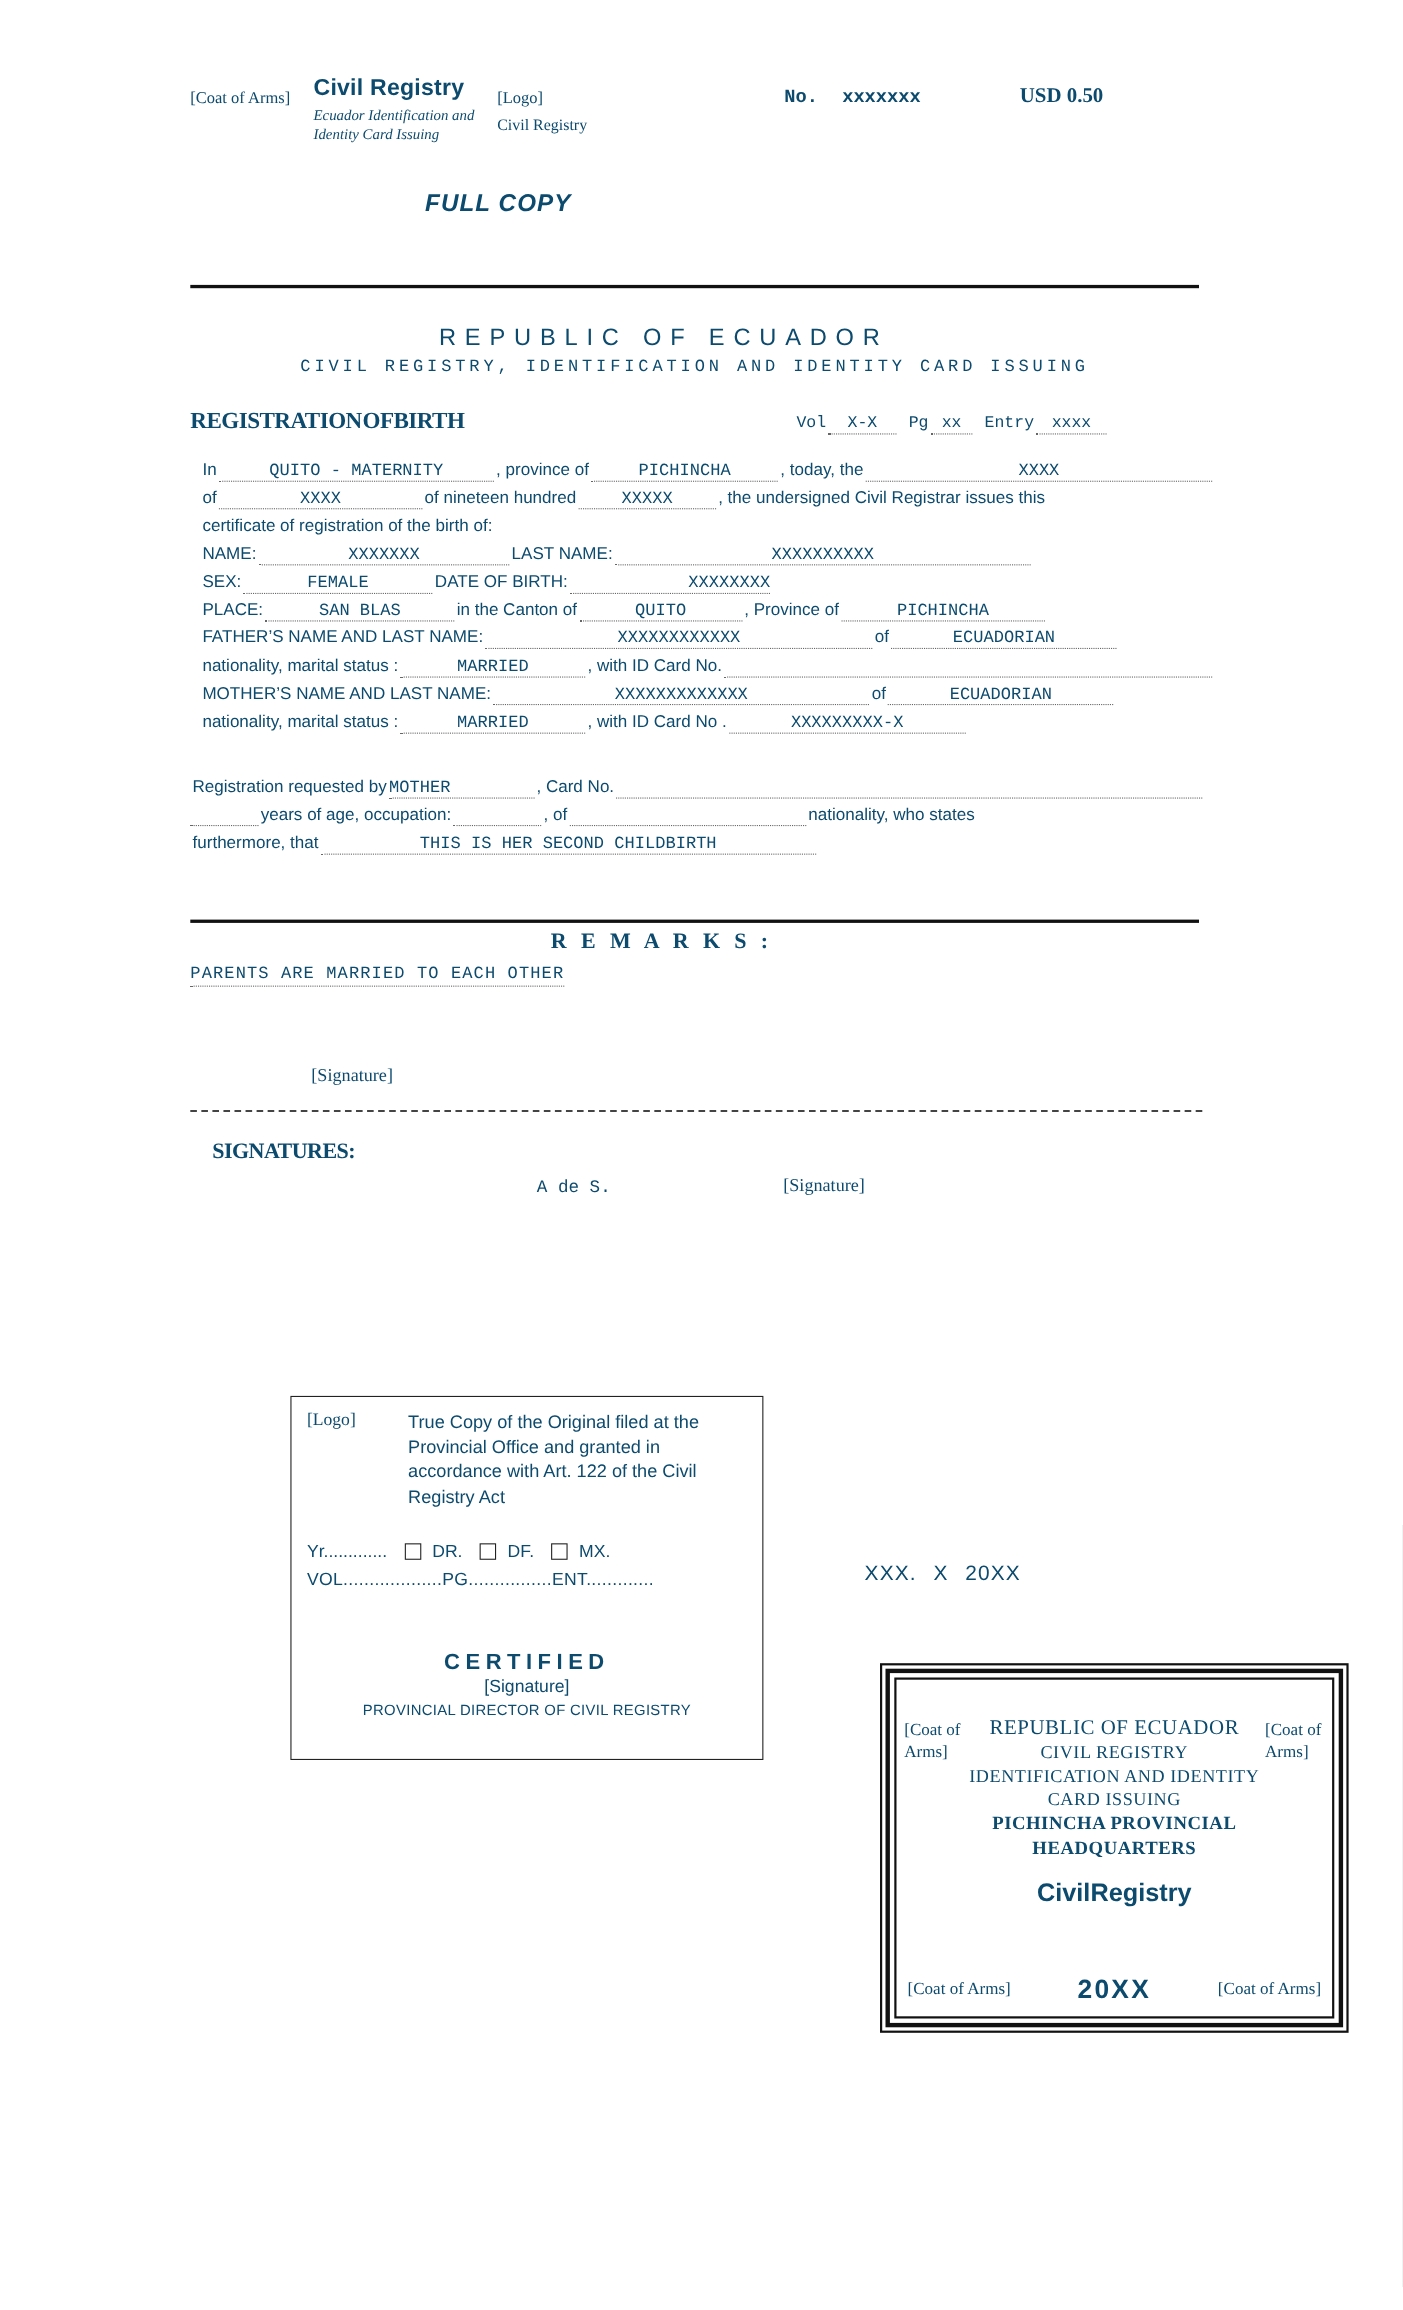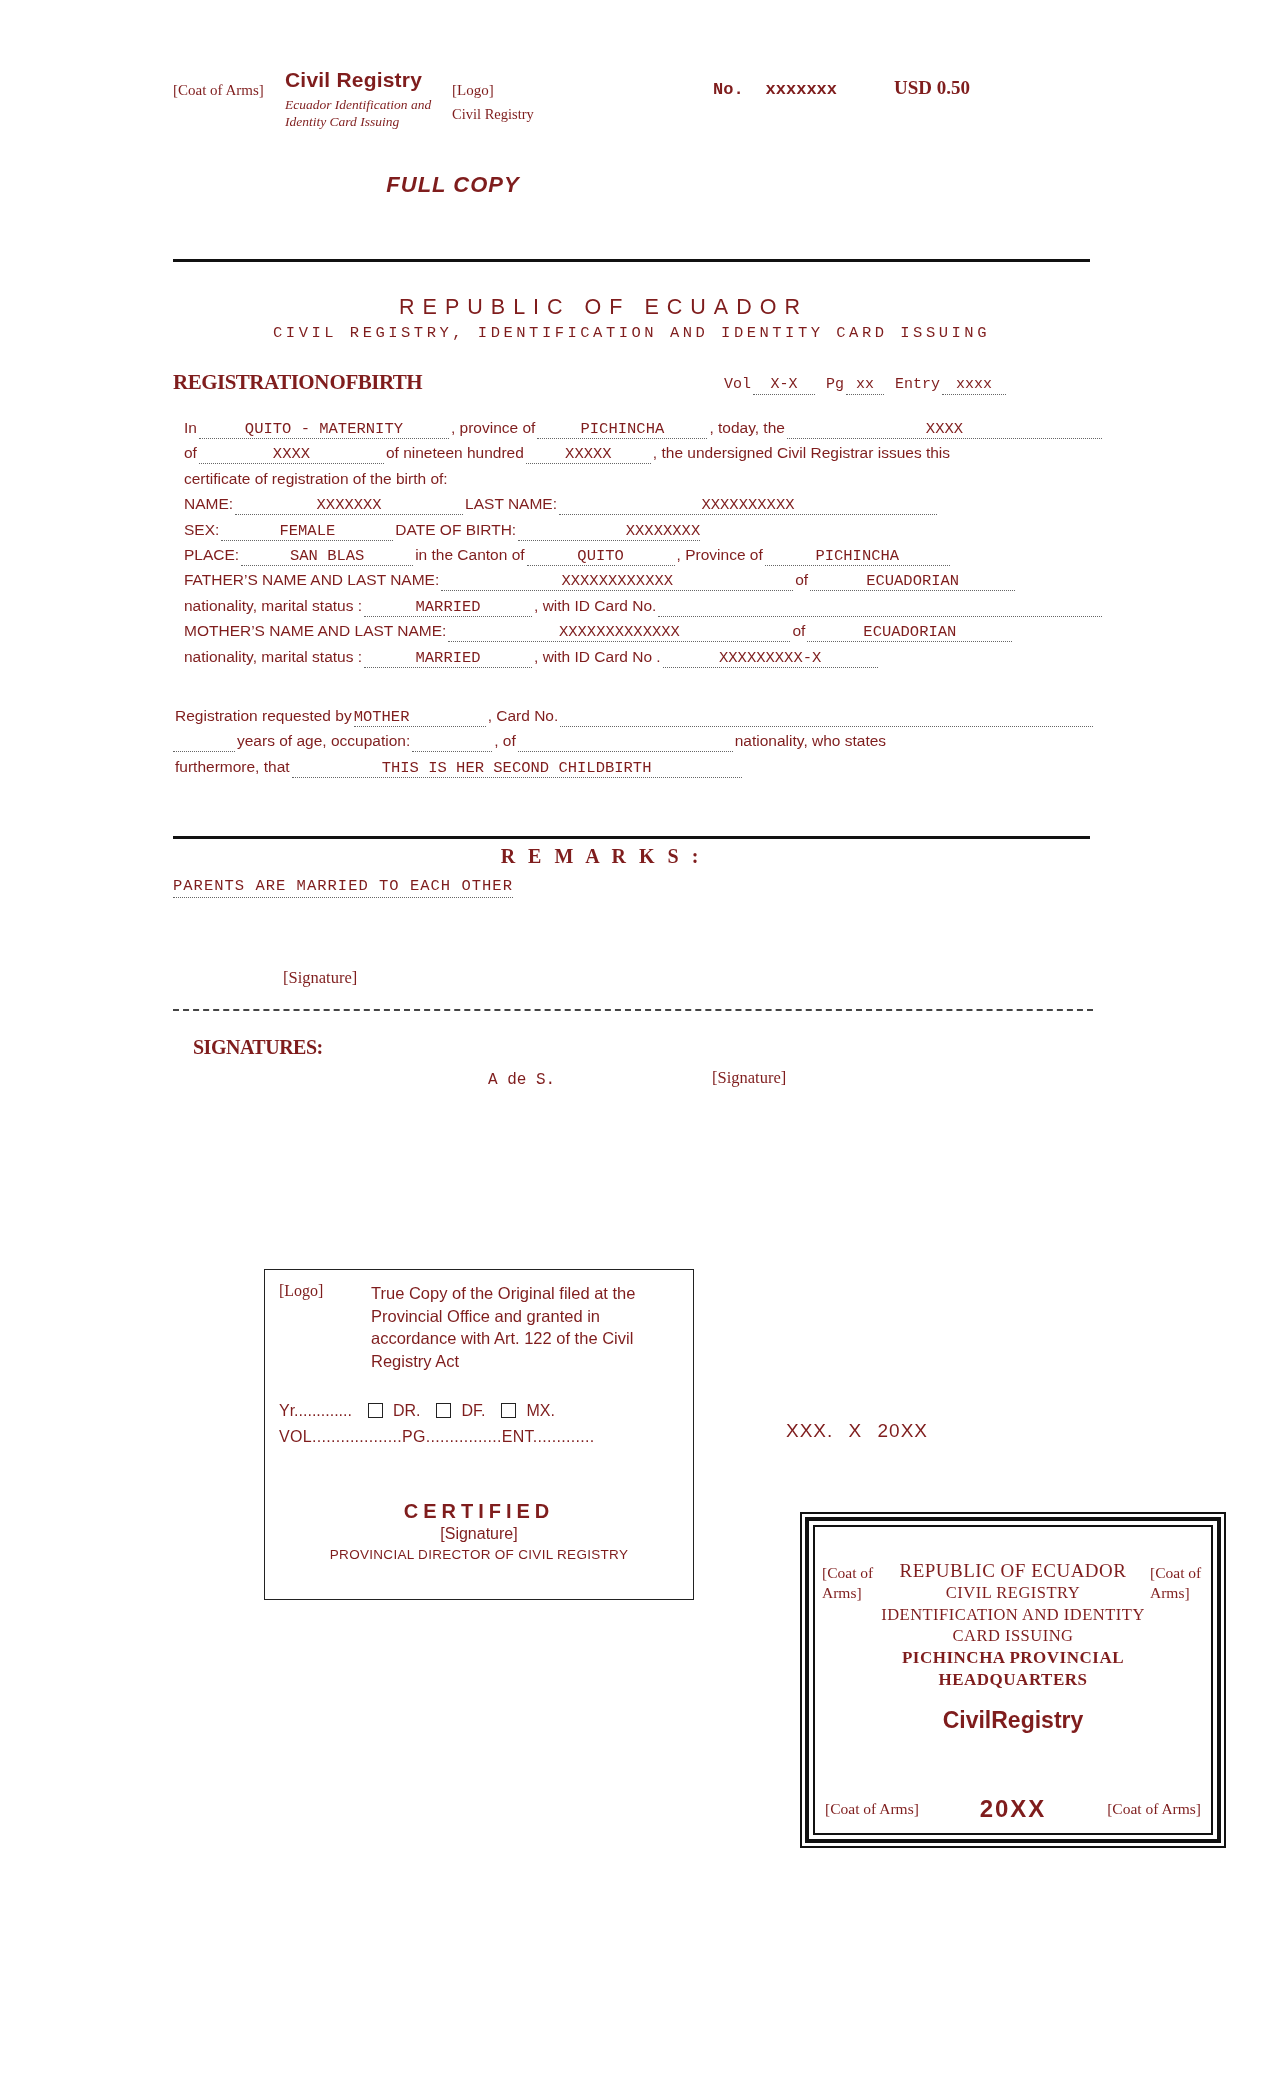--- a/index.html
+++ b/index.html
@@ -1,19 +1,19 @@
 <!DOCTYPE html>
 <html><head>
 <meta charset="utf-8">
 <style>
   * { margin:0; padding:0; box-sizing:border-box; }
   html,body { background:#e8e8e8; }
   .page {
     position:relative; width:1275px; height:2100px; background:#ffffff;
-    margin:0 auto; font-family:"Liberation Sans", sans-serif; color:#7f1d1d;
+    margin:0 auto; font-family:"Liberation Sans", sans-serif; color:#0c4a6e;
     overflow:hidden;
   }
   .abs { position:absolute; }
 
   
   .coat { font-family:"Liberation Serif", serif; font-size:15px; }
   .brand-title { font-size:21px; font-weight:bold; letter-spacing:.2px; }
   .brand-sub { font-family:"Liberation Serif", serif; font-style:italic; font-size:13.5px; line-height:17px; margin-top:4px; }
   .logo-label { font-family:"Liberation Serif", serif; font-size:15px; }
   .logo-cap { font-family:"Liberation Serif", serif; font-size:14.5px; margin-top:7px; }
@@ -90,21 +90,21 @@
       <div>Identity Card Issuing</div>
     </div>
   </div>
   <div class="abs" style="left:452px; top:82px;">
     <div class="logo-label">[Logo]</div>
     <div class="logo-cap">Civil Registry</div>
   </div>
   <div class="abs doc-no" style="left:713px; top:80px;">
     <span>No.</span><span class="gap"></span><span>xxxxxxx</span>
   </div>
-  <div class="abs fee" style="left:894px; top:77px;">USD 0.50</div>
+  <div class="abs fee" style="left:927px; top:77px;">USD 0.50</div>
 
   <div class="abs full-copy" style="left:173px; top:172px;font-style:italic;">FULL COPY</div>
 
   <div class="abs rule" style="left:173px; top:259px; width:917px;"></div>
 
   <div class="abs country" style="left:145px; top:295px;">REPUBLIC OF ECUADOR</div>
   <div class="abs agency" style="left:173px; top:324px;">CIVIL REGISTRY, IDENTIFICATION AND IDENTITY CARD ISSUING</div>
 
   <div class="abs reg-title" style="left:173px; top:370px;">REGISTRATION OF BIRTH</div>
   <div class="abs vol-line" style="left:722px; top:376px;">

